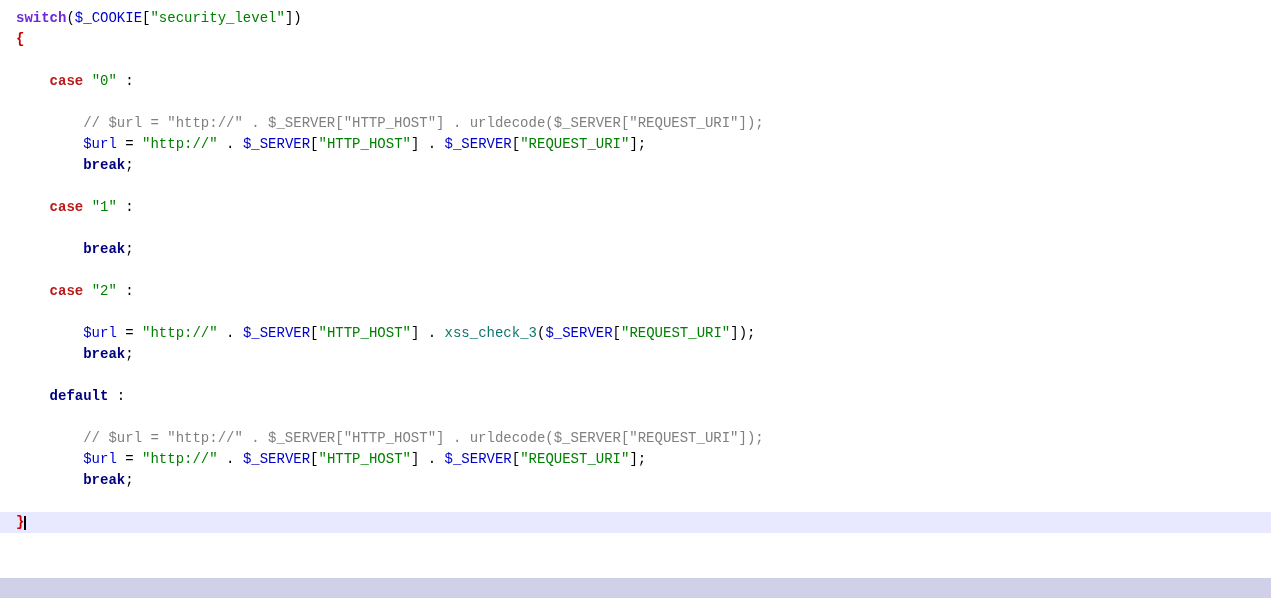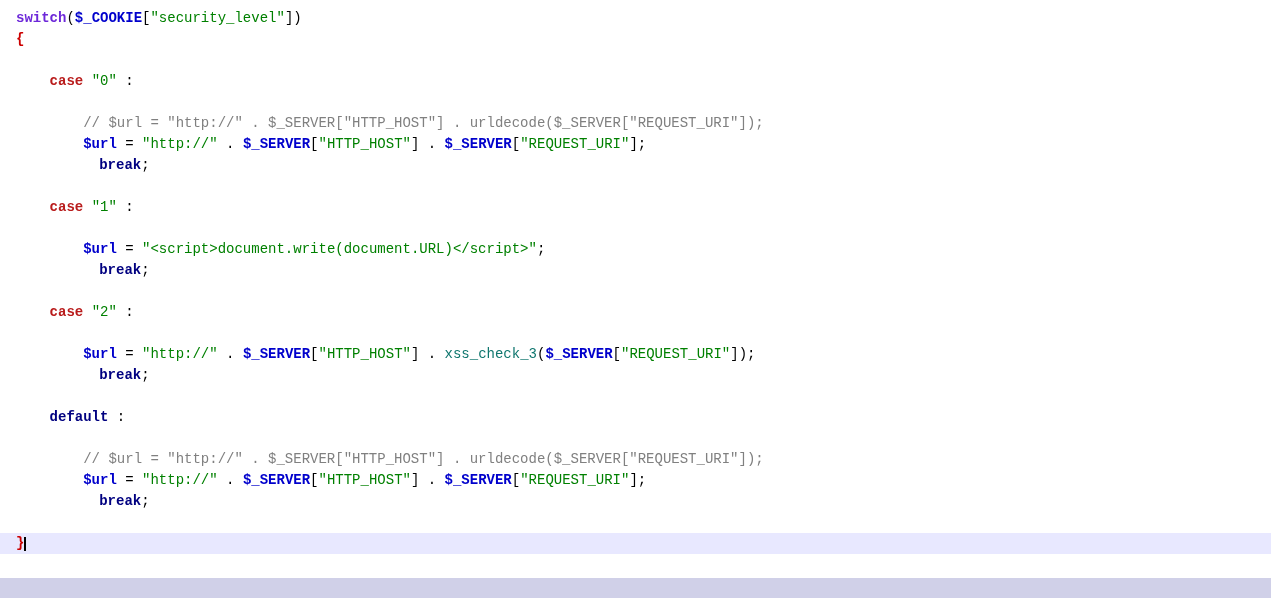--- a/index.html
+++ b/index.html
@@ -30,23 +30,23 @@
       min-height: 21px;
     }
 
     .code-line.highlighted {
       background-color: #e8e8ff;
     }
 
     .kw-switch { color: #6d28d9; font-weight: bold; }
     .kw-case { color: #b91c1c; font-weight: bold; }
     .kw-default { color: #000080; font-weight: bold; }
-    .kw-break { color: #000080; font-weight: bold; margin-left: 16px; }
+    .kw-break { color: #000080; font-weight: bold; }
     .str { color: #008000; }
-    .var { color: #0000cc; font-weight: bold; }
+    .var { color: #0000cc; }
     .comment { color: #808080; }
     .func { color: #0f766e; }
     .punc { color: #000000; }
     .bracket { color: #cc0000; font-weight: bold; }
 
     .bottom-bar {
       position: fixed;
       bottom: 0;
       left: 0;
       right: 0;
@@ -82,21 +82,20 @@
   <span class="code-line">        <span class="var">$url</span> <span class="punc">=</span> <span class="str">"http://"</span> <span class="punc">.</span> <span class="var">$_SERVER</span><span class="punc">[</span><span class="str">"HTTP_HOST"</span><span class="punc">]</span> <span class="punc">.</span> <span class="var">$_SERVER</span><span class="punc">[</span><span class="str">"REQUEST_URI"</span><span class="punc">];</span></span>
 
   <span class="code-line">        <span class="kw-break">break</span><span class="punc">;</span></span>
 
   <span class="code-line"> </span>
 
   <span class="code-line">    <span class="kw-case">case</span> <span class="str">"1"</span> <span class="punc">:</span></span>
 
   <span class="code-line"> </span>
 
-  <span class="code-line">        <span class="var">$url</span> <span class="punc">=</span> <span class="str">"&lt;script&gt;document.write(document.URL)&lt;/script&gt;"</span><span class="punc">;</span></span>
 
   <span class="code-line">        <span class="kw-break">break</span><span class="punc">;</span></span>
 
   <span class="code-line"> </span>
 
   <span class="code-line">    <span class="kw-case">case</span> <span class="str">"2"</span> <span class="punc">:</span></span>
 
   <span class="code-line"> </span>
 
   <span class="code-line">        <span class="var">$url</span> <span class="punc">=</span> <span class="str">"http://"</span> <span class="punc">.</span> <span class="var">$_SERVER</span><span class="punc">[</span><span class="str">"HTTP_HOST"</span><span class="punc">]</span> <span class="punc">.</span> <span class="func">xss_check_3</span><span class="punc">(</span><span class="var">$_SERVER</span><span class="punc">[</span><span class="str">"REQUEST_URI"</span><span class="punc">]);</span></span>

